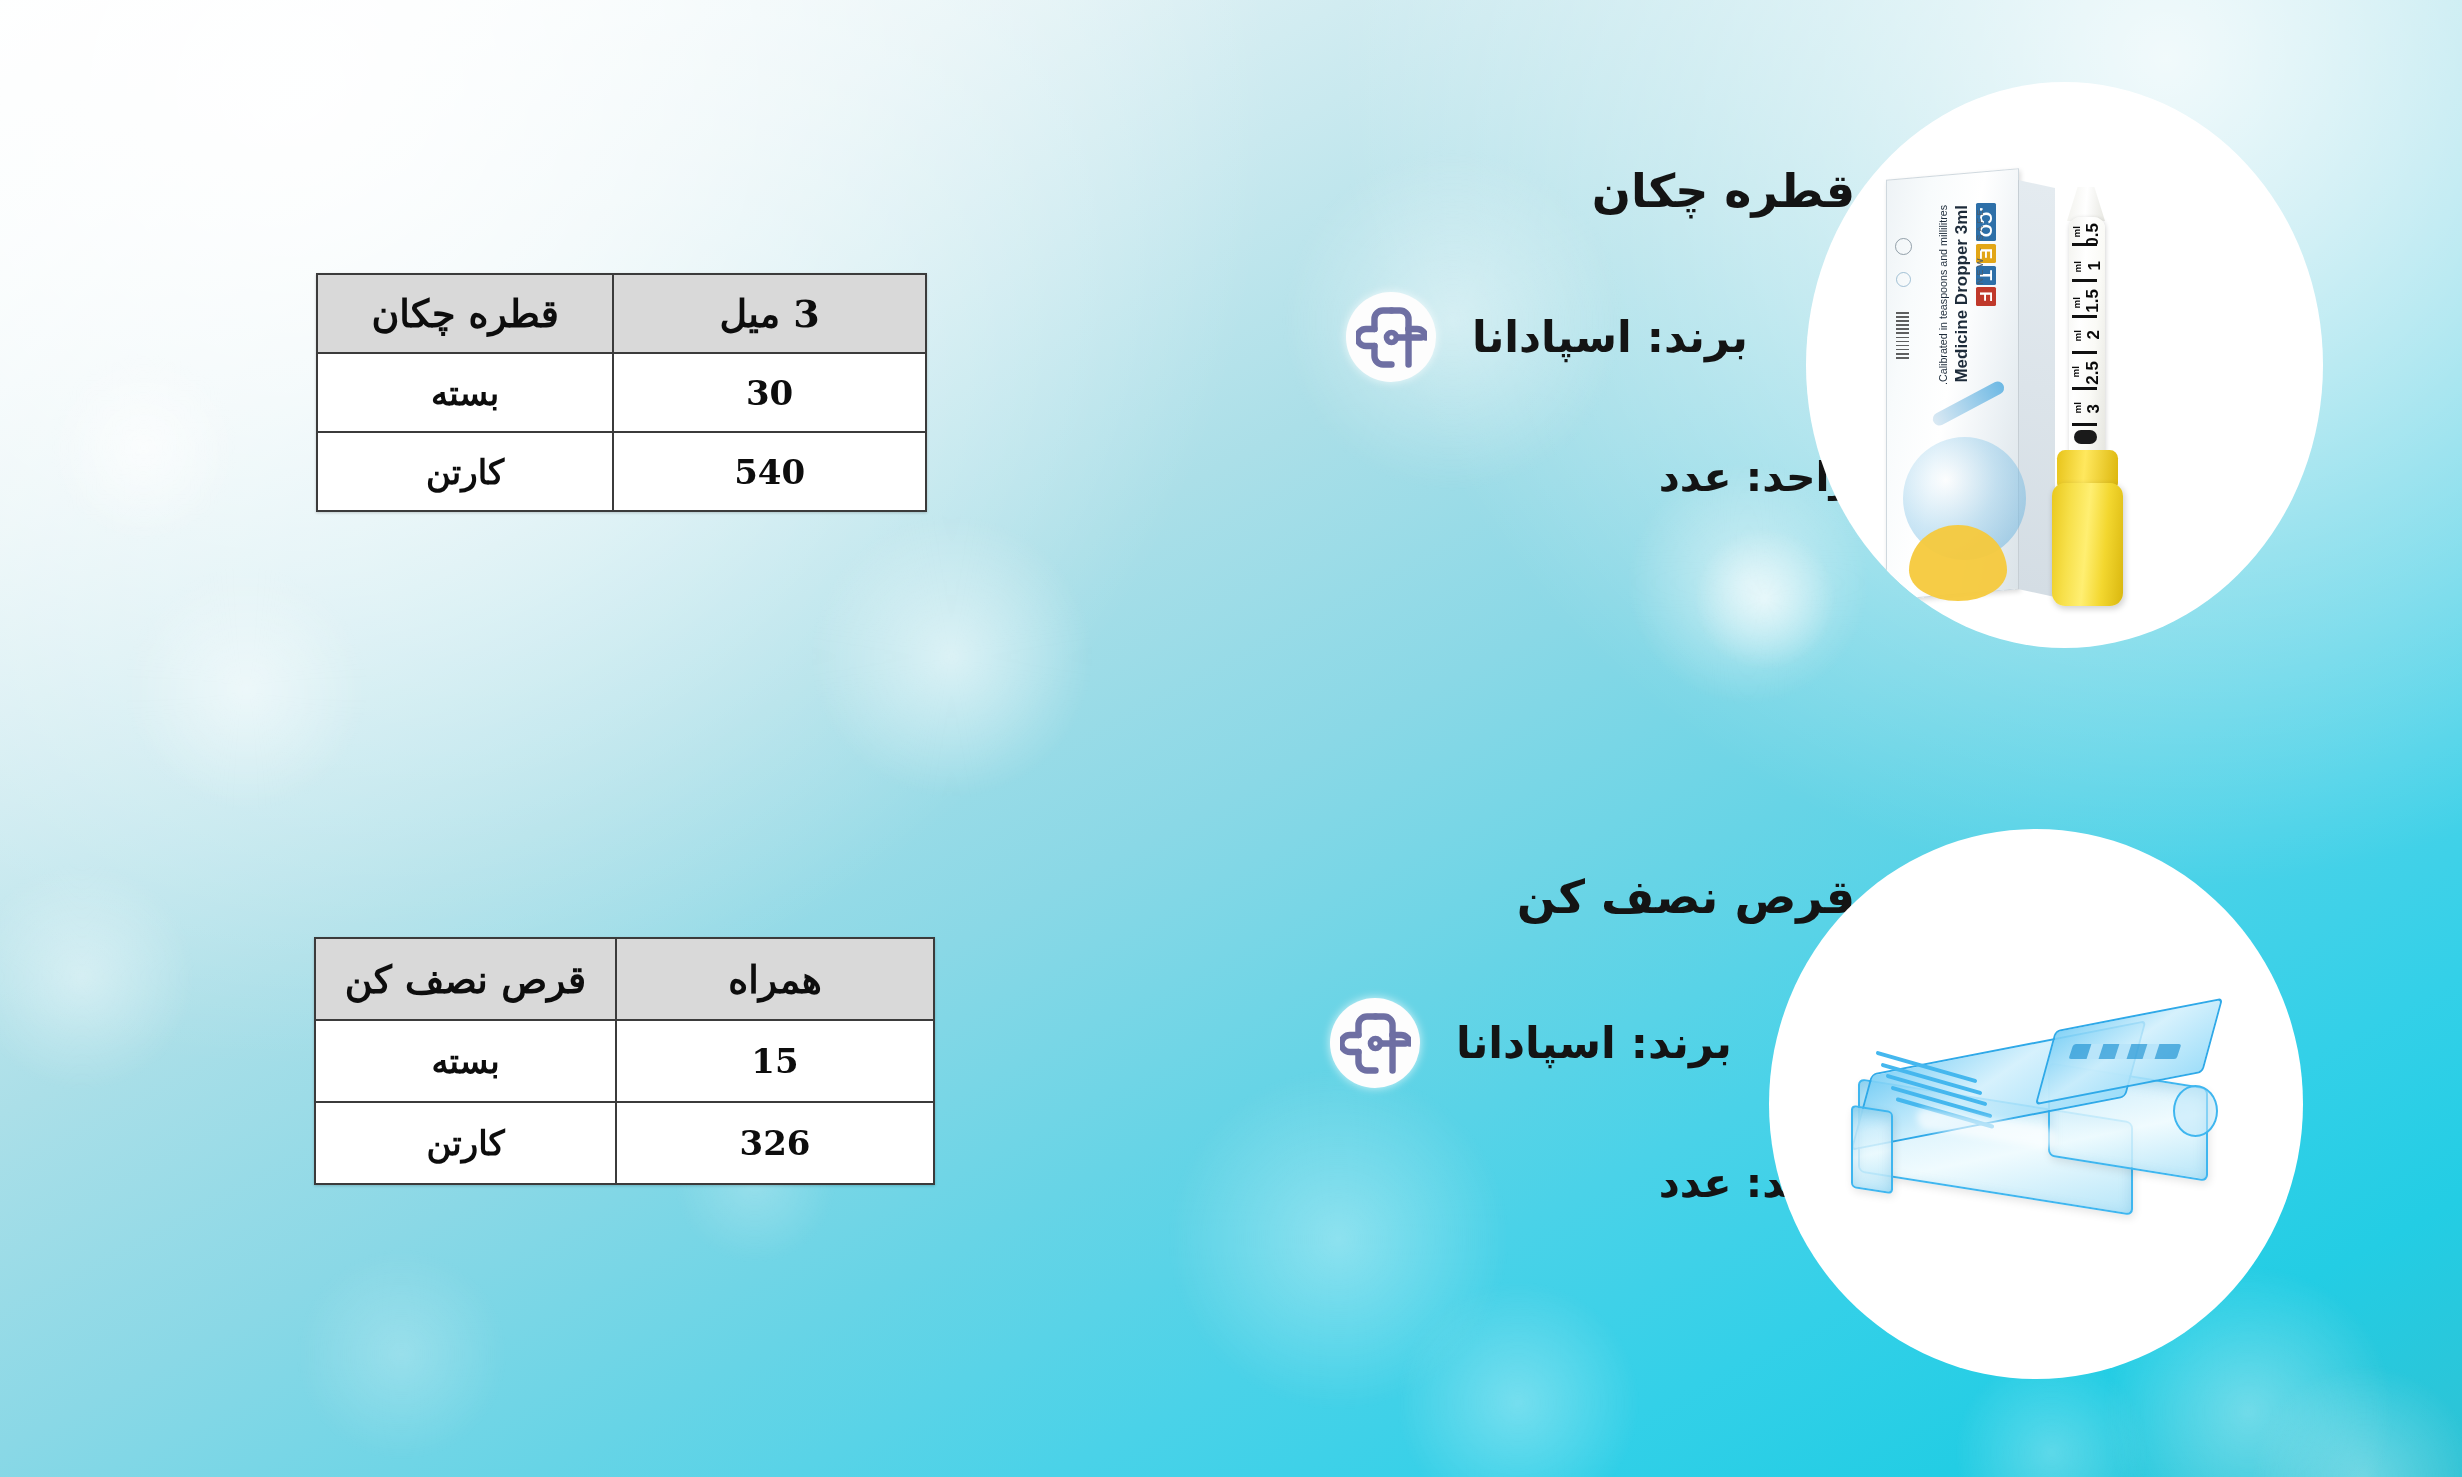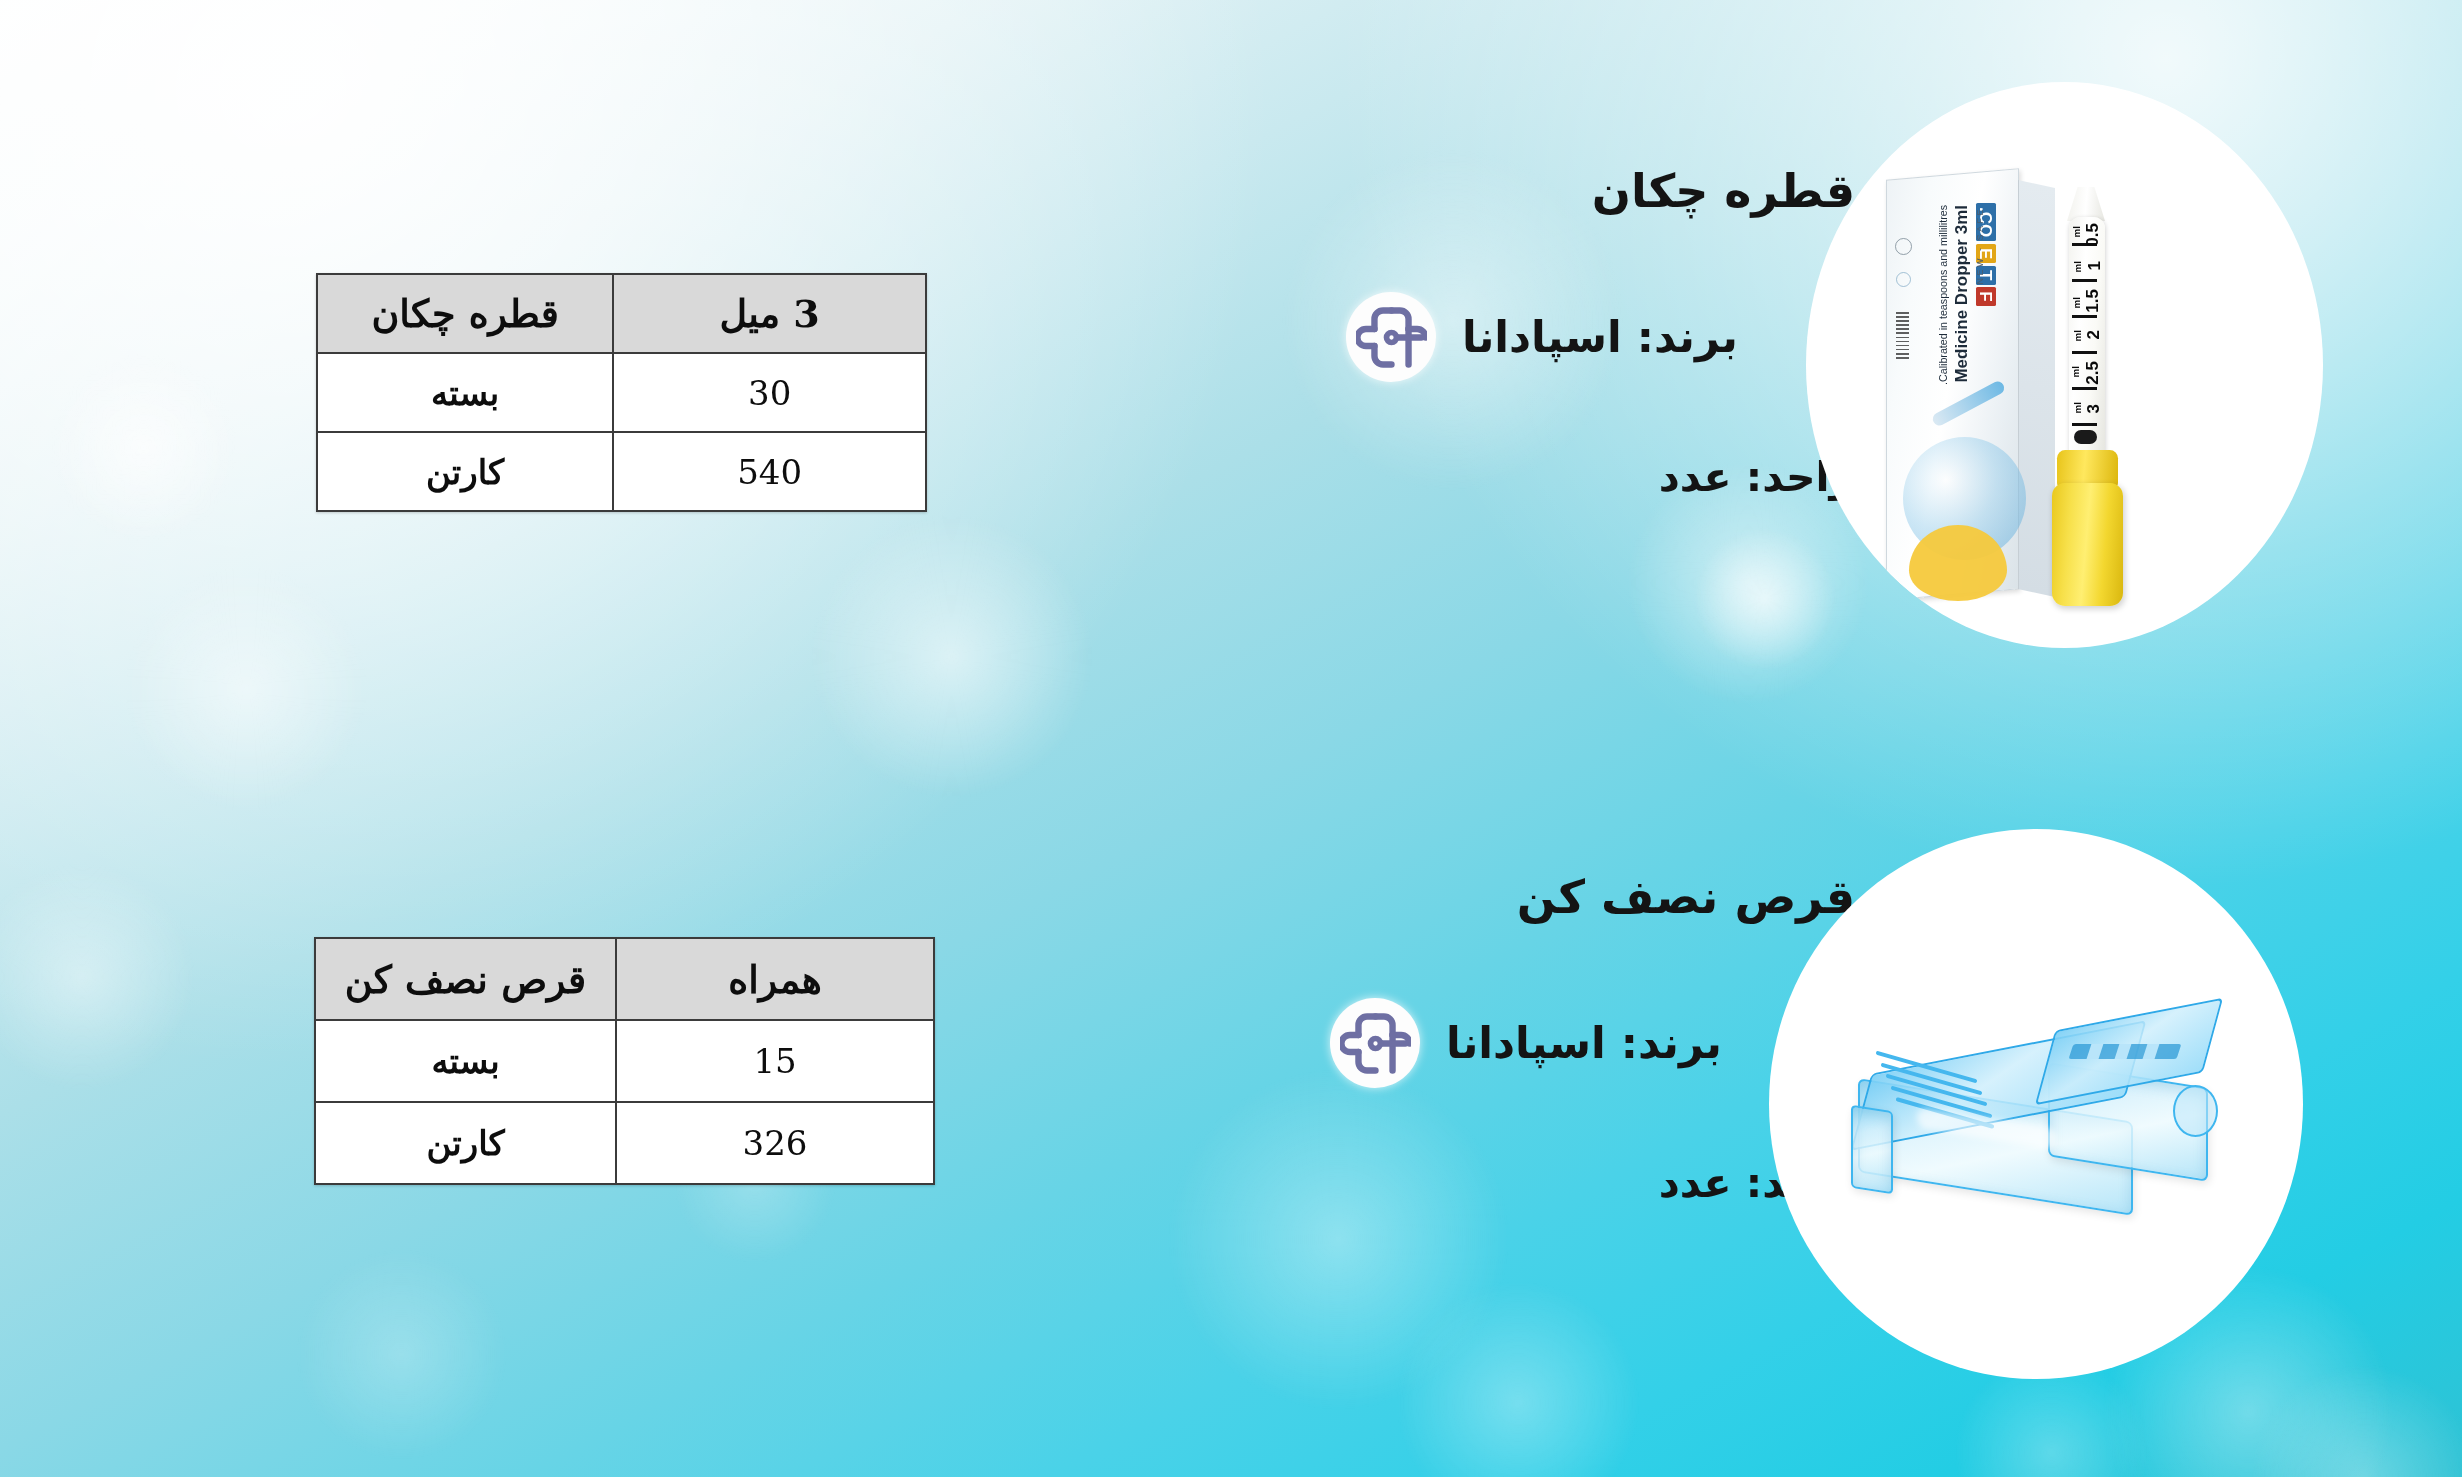--- a/index.html
+++ b/index.html
@@ -45,21 +45,21 @@
     text-align:center;
     vertical-align:middle;
     font-family:"DejaVu Serif","Liberation Serif",serif;
     color:#0d0d0d;
     background:#ffffff;
     padding:0;
   }
   .ptable tr.hdr td{background:#d9d9d9;}
 
   .fa{font-family:"DejaVu Sans","Liberation Sans",sans-serif;font-weight:700;}
-  .num{font-family:"DejaVu Serif","Liberation Serif",serif;font-weight:400;}
+  .num{font-family:"DejaVu Serif","Liberation Serif",serif;font-weight:700;}
 
   
   #table-dropper{left:316px;top:273px;width:611px;}
   #table-dropper td{height:77px;font-size:34px;}
   #table-dropper td.c-label{width:297px;}
   #table-dropper td.c-value{width:314px;}
 
   
   #table-splitter{left:314px;top:937px;width:621px;}
   #table-splitter td{height:80px;font-size:34px;}
@@ -68,21 +68,21 @@
 
   .hdr td{font-size:38px !important;}
 
   
   .pinfo{position:absolute;direction:rtl;text-align:right;}
   .pinfo .title{
     font-size:46px;font-weight:700;color:#141414;
     white-space:nowrap;letter-spacing:0.4px;
   }
   .pinfo .brandrow{
-    display:flex;align-items:center;justify-content:flex-end;gap:26px;
+    display:flex;align-items:center;justify-content:flex-end;gap:36px;
     white-space:nowrap;
   }
   .pinfo .brand{font-size:43px;font-weight:700;color:#141414;}
   .pinfo .unit{font-size:41px;font-weight:700;color:#141414;white-space:nowrap;}
 
   
   .logo-badge{
     width:90px;height:90px;border-radius:50%;
     background:#fdfdfd;
     display:flex;align-items:center;justify-content:center;

